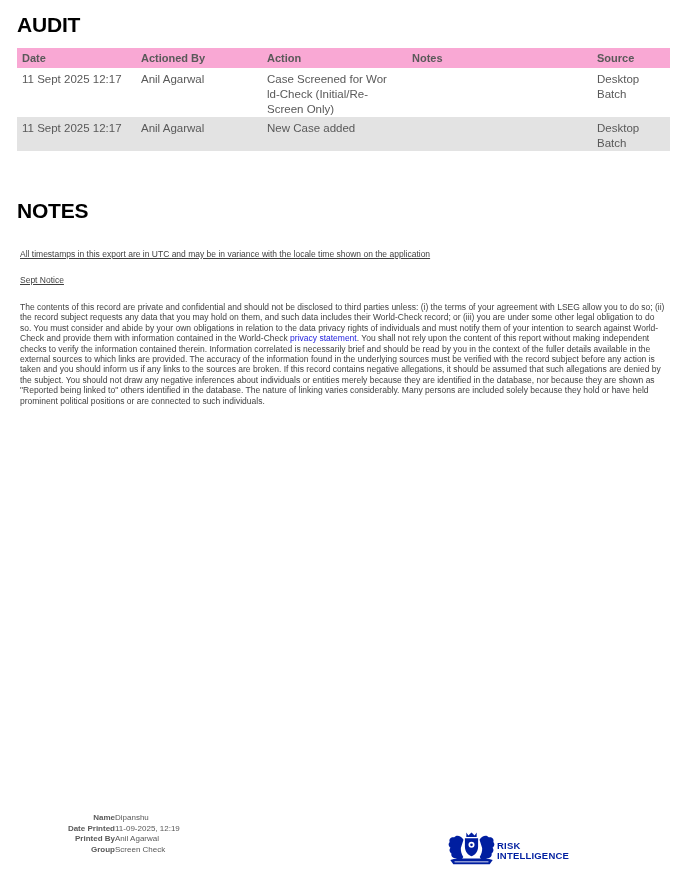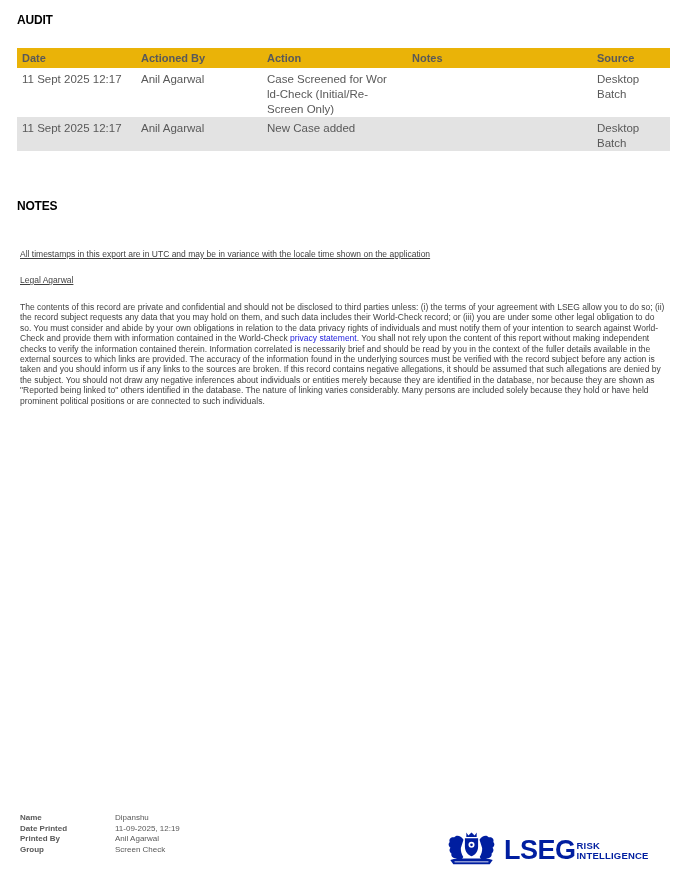--- a/index.html
+++ b/index.html
@@ -8,21 +8,21 @@
     width: 687px; height: 878px;
     position: relative;
     font-family: "Liberation Sans", sans-serif;
     color: #595959;
     overflow: hidden;
   }
 
   .section-title {
     position: absolute;
     left: 17px;
-    font-size: 12px;
+    font-size: 21px;
     font-weight: 700;
     color: #000000;
     letter-spacing: -0.2px;
   }
   #audit-title { top: 13px; }
   #notes-title { top: 199px; }
 
   
   .audit-table {
     position: absolute;
@@ -32,21 +32,21 @@
     table-layout: fixed;
     font-size: 11.5px;
     color: #595959;
   }
   .audit-table col.c-date       { width: 119px; }
   .audit-table col.c-actionedby { width: 126px; }
   .audit-table col.c-action     { width: 145px; }
   .audit-table col.c-notes      { width: 185px; }
   .audit-table col.c-source     { width: 78px; }
   .audit-table th {
-    background: #eab308;
+    background: #f9a8d4;
     color: #595959;
     font-size: 11px;
     font-weight: 700;
     text-align: left;
     padding: 3px 5px 4px 5px;
     height: 20px;
     vertical-align: middle;
   }
   .audit-table td {
     vertical-align: top;
@@ -82,21 +82,21 @@
     cursor: pointer;
   }
 
   
   .footer-fields {
     position: absolute;
     top: 813px; left: 20px;
     font-size: 8px;
     color: #595959;
   }
-  .footer-row { display: flex; line-height: 10.7px; }
+  .footer-row { display: flex; line-height: 10.7px; text-align: right; }
   .footer-label { width: 95px; font-weight: 700; }
   .footer-value { }
 
   .logo {
     position: absolute;
     top: 831px; left: 447px;
     display: flex;
     align-items: center;
   }
   .crest { width: 49px; height: 38px; display: block; }
@@ -157,21 +157,21 @@
       <td></td>
       <td>Desktop Batch</td>
     </tr>
   </tbody>
 </table>
 
 <div class="section-title" id="notes-title">NOTES</div>
 
 <div class="note-line" id="timestamp-note">All timestamps in this export are in UTC and may be in variance with the locale time shown on the application</div>
 
-<div class="note-line" id="legal-notice-label">Legal Agarwal</div>
+<div class="note-line" id="legal-notice-label">Sept Notice</div>
 
 <div id="legal-paragraph"><span>The contents of this record are private and confidential and should not be disclosed to third parties unless: (i) the terms of your agreement with LSEG allow you to do so; (ii) the record subject requests any data that you may hold on them, and such data includes their World-Check record; or (iii) you are under some other legal obligation to do so. You must consider and abide by your own obligations in relation to the data privacy rights of individuals and must notify them of your intention to search against World-Check and provide them with information contained in the World-Check </span><a class="privacy-link">privacy statement</a><span>. You shall not rely upon the content of this report without making independent checks to verify the information contained therein. Information correlated is necessarily brief and should be read by you in the context of the fuller details available in the external sources to which links are provided. The accuracy of the information found in the underlying sources must be verified with the record subject before any action is taken and you should inform us if any links to the sources are broken. If this record contains negative allegations, it should be assumed that such allegations are denied by the subject. You should not draw any negative inferences about individuals or entities merely because they are identified in the database, nor because they are shown as "Reported being linked to" others identified in the database. The nature of linking varies considerably. Many persons are included solely because they hold or have held prominent political positions or are connected to such individuals.</span></div>
 
 <div class="footer-fields">
   <div class="footer-row">
     <span class="footer-label">Name</span>
     <span class="footer-value">Dipanshu</span>
   </div>
   <div class="footer-row">
     <span class="footer-label">Date Printed</span>
@@ -196,18 +196,17 @@
     <circle cx="26" cy="14.5" r="3.2" fill="#ffffff"></circle>
     <circle cx="26" cy="14.5" r="1.4" fill="#001EA0"></circle>
 
     <path d="M17.5 9 c-2.6 -4.2 -7.8 -5.4 -9.8 -2.4 c-3.8 -1 -6 2.2 -4.8 5 c-2 2 -1.2 4.8 0.8 6 c-1.8 2 -1 4.8 1 6 c-0.8 3 2 5.6 4.8 4.8 c1.2 2 4 2.8 6.6 1 l1.2 -2 c-2 -3 -2.8 -6 -2.6 -9.4 z"></path>
 
     <path d="M34.5 9 c2.6 -4.2 7.8 -5.4 9.8 -2.4 c3.8 -1 6 2.2 4.8 5 c2 2 1.2 4.8 -0.8 6 c1.8 2 1 4.8 -1 6 c0.8 3 -2 5.6 -4.8 4.8 c-1.2 2 -4 2.8 -6.6 1 l-1.2 -2 c2 -3 2.8 -6 2.6 -9.4 z"></path>
 
     <path d="M3.5 30.5 l5.5 -1.6 h34 l5.5 1.6 l-3.2 4.6 h-38.6 z"></path>
     <path d="M8 31.6 h36 v1.6 h-36 z" fill="#ffffff" opacity="0.55"></path>
   </svg>
-  <div class="wordmark">LSEG</div>
   <div class="tagline">
     <div>RISK</div>
     <div>INTELLIGENCE</div>
   </div>
 </div>
 
 </body></html>

